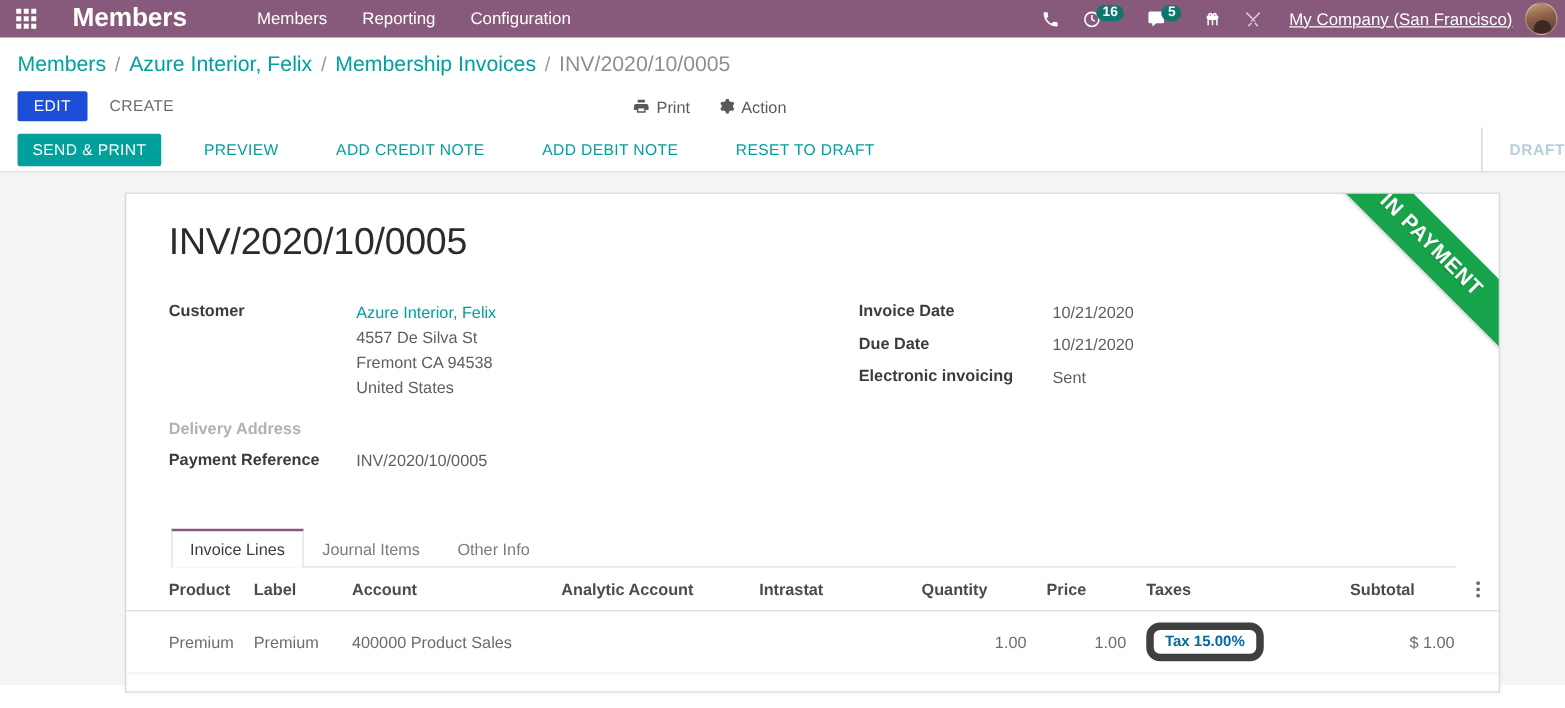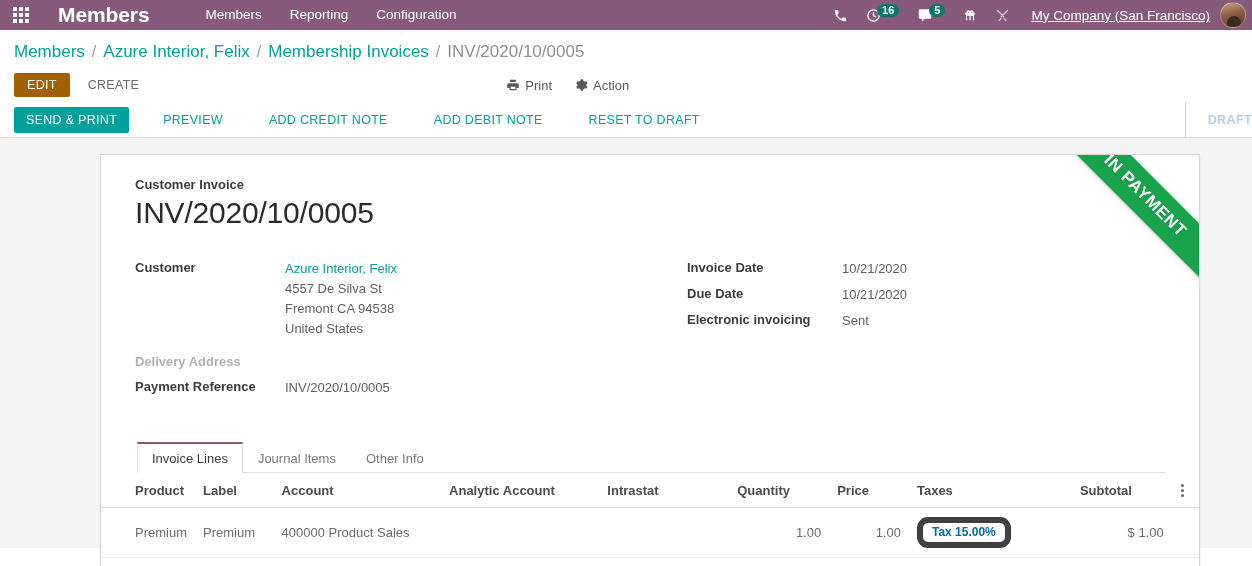--- a/index.html
+++ b/index.html
@@ -122,21 +122,21 @@
   
   .cp-row {
     height: 34px;
     display: flex;
     align-items: center;
     padding-left: 14px;
     background: #ffffff;
     margin-top: 6px;
   }
   .btn-edit {
-    background: #a16207;
+    background: #1d4ed8;
     color: #ffffff;
     border: none;
     font-size: 12.5px;
     font-weight: 500;
     letter-spacing: 0.3px;
     padding: 5px 13px;
     border-radius: 2px;
     cursor: pointer;
     font-family: inherit;
   }
@@ -469,21 +469,20 @@
   <div class="sb-status">
     <span class="sb-stage">DRAFT</span>
   </div>
 </div>
 
 <div class="page-body">
   <div class="sheet">
 
     <div class="ribbon">IN PAYMENT</div>
 
-    <div class="sheet-label">Customer Invoice</div>
     <div class="sheet-title">INV/2020/10/0005</div>
 
     <div class="fields-grid">
 
       <div class="col-left">
         <div class="frow">
           <div class="flabel">Customer</div>
           <div>
             <div class="fvalue link">Azure Interior, Felix</div>
             <div class="addr-line">4557 De Silva St</div>

